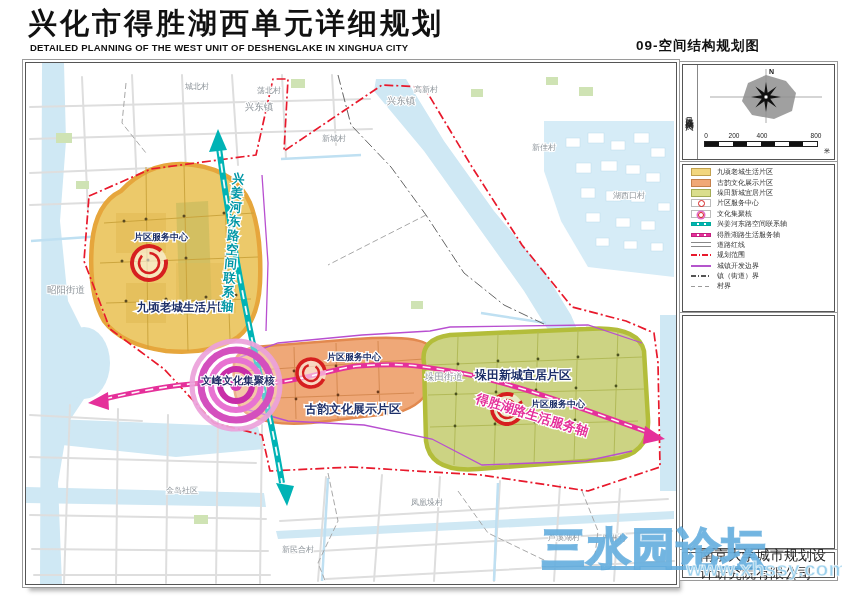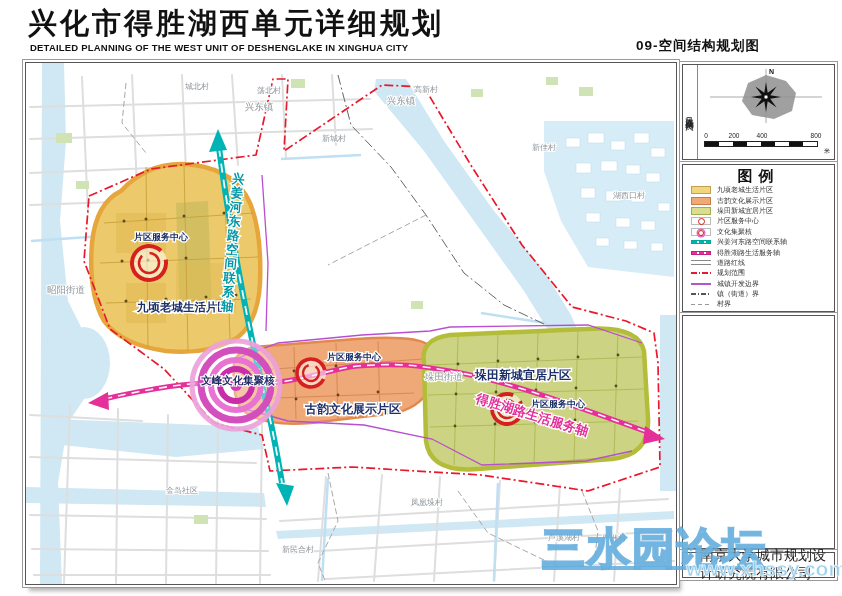--- a/index.html
+++ b/index.html
@@ -360,21 +360,20 @@
           <i></i>
           <i></i>
           <i></i>
       </div>
       <span class="scale-unit">米</span>
     </div>
   </div>
 </div>
 
 <div class="abs panel legend-panel">
-  <div class="legend-title">图例</div>
   <div class="lg-row">
       <i class="sw fill-yellow"></i>
       <span>九顷老城生活片区</span>
     </div>
   <div class="lg-row">
       <i class="sw fill-orange"></i>
       <span>古韵文化展示片区</span>
     </div>
   <div class="lg-row">
       <i class="sw fill-green"></i>

